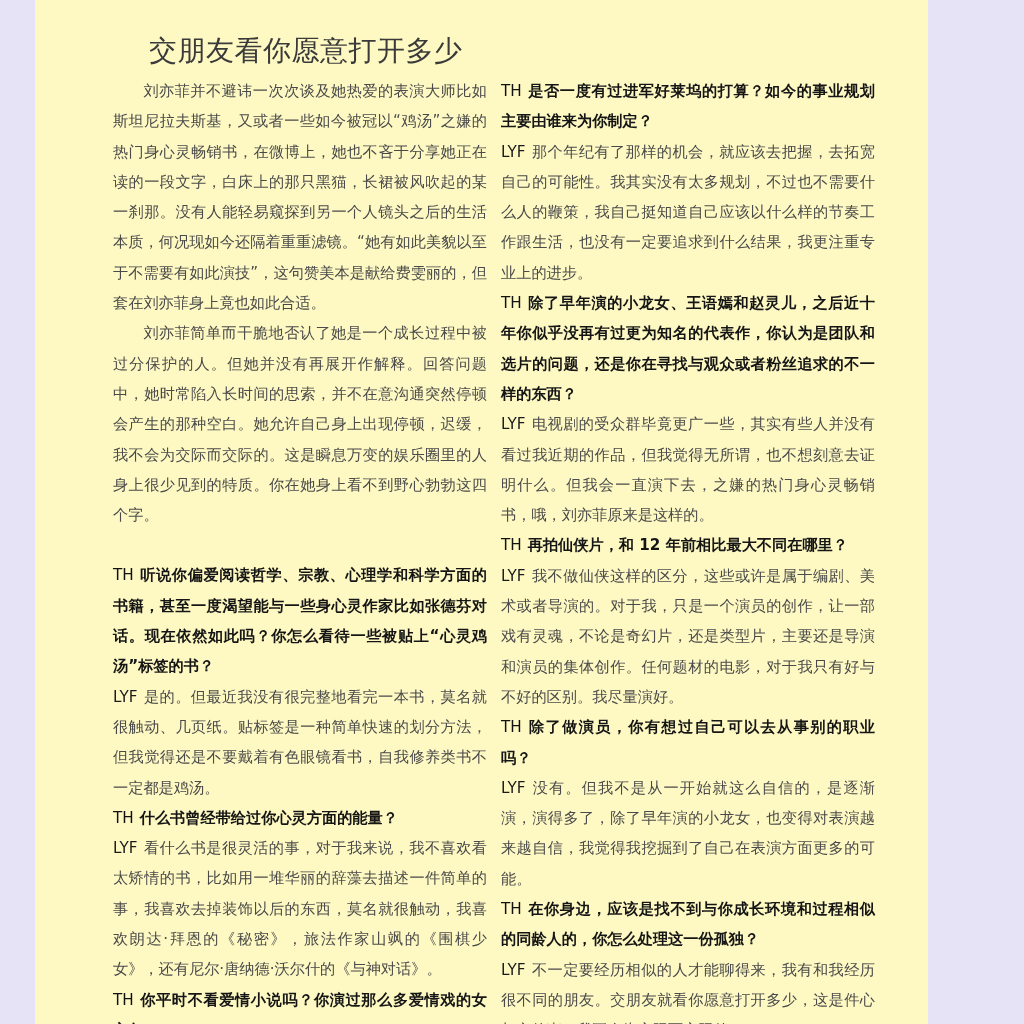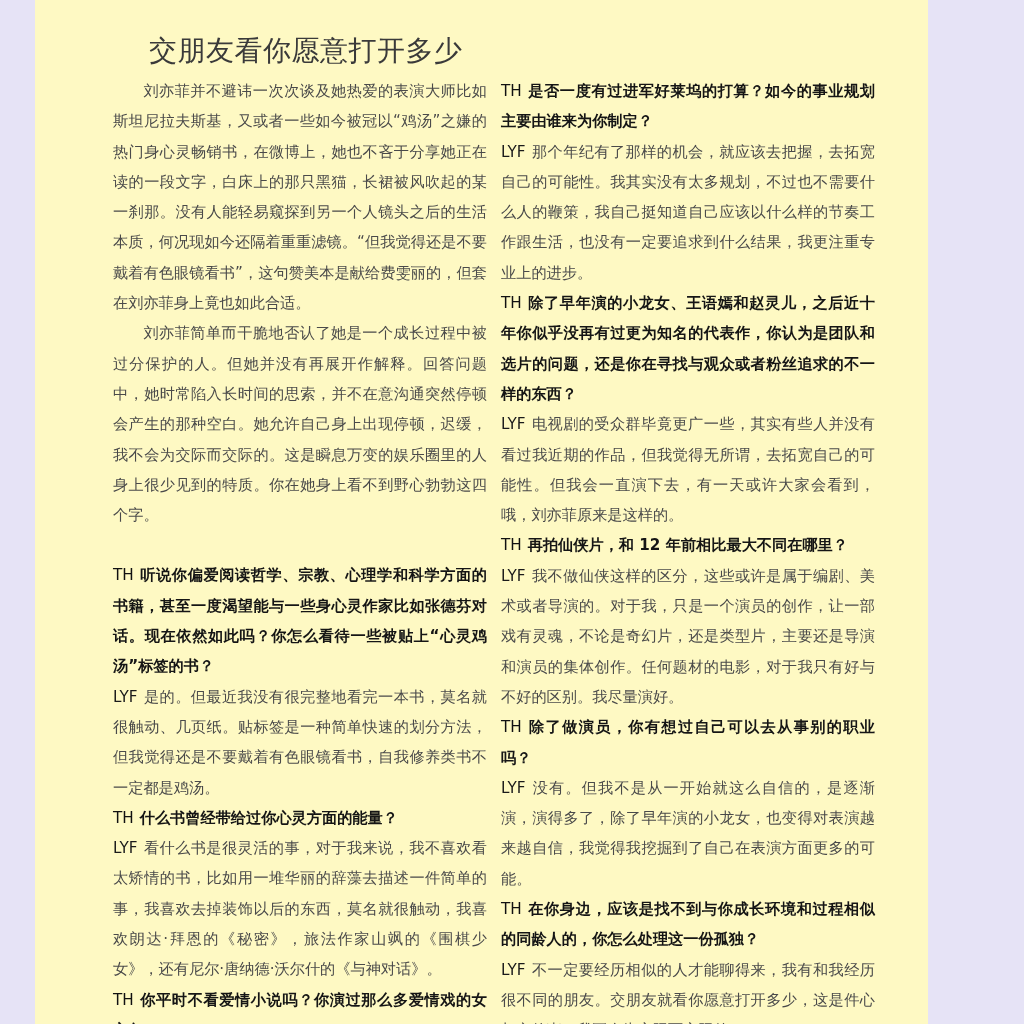--- a/index.html
+++ b/index.html
@@ -34,38 +34,38 @@
   .spk { font-weight: normal; color: #111; font-family: "DejaVu Sans", sans-serif; margin-right: 6px; }
   .a .spk { color: #1a1a1a; }
 </style>
 </head>
 <body>
 
 <div class="page">
   <h1 class="title">交朋友看你愿意打开多少</h1>
 
   <div class="col left">
-    <p class="para">刘亦菲并不避讳一次次谈及她热爱的表演大师比如斯坦尼拉夫斯基，又或者一些如今被冠以“鸡汤”之嫌的热门身心灵畅销书，在微博上，她也不吝于分享她正在读的一段文字，白床上的那只黑猫，长裙被风吹起的某一刹那。没有人能轻易窥探到另一个人镜头之后的生活本质，何况现如今还隔着重重滤镜。“但我觉得还是不要戴着有色眼镜看书”，这句赞美本是献给费雯丽的，但套在刘亦菲身上竟也如此合适。</p>
+    <p class="para">刘亦菲并不避讳一次次谈及她热爱的表演大师比如斯坦尼拉夫斯基，又或者一些如今被冠以“鸡汤”之嫌的热门身心灵畅销书，在微博上，她也不吝于分享她正在读的一段文字，白床上的那只黑猫，长裙被风吹起的某一刹那。没有人能轻易窥探到另一个人镜头之后的生活本质，何况现如今还隔着重重滤镜。“她有如此美貌以至于不需要有如此演技”，这句赞美本是献给费雯丽的，但套在刘亦菲身上竟也如此合适。</p>
     <p class="para">刘亦菲简单而干脆地否认了她是一个成长过程中被过分保护的人。但她并没有再展开作解释。回答问题中，她时常陷入长时间的思索，并不在意沟通突然停顿会产生的那种空白。她允许自己身上出现停顿，迟缓，我不会为交际而交际的。这是瞬息万变的娱乐圈里的人身上很少见到的特质。你在她身上看不到野心勃勃这四个字。</p>
     <div class="gap"></div>
 
     <p class="qa q"><span class="spk">TH</span><span>听说你偏爱阅读哲学、宗教、心理学和科学方面的书籍，甚至一度渴望能与一些身心灵作家比如张德芬对话。现在依然如此吗？你怎么看待一些被贴上“心灵鸡汤”标签的书？</span></p>
     <p class="qa a"><span class="spk">LYF</span><span>是的。但最近我没有很完整地看完一本书，莫名就很触动、几页纸。贴标签是一种简单快速的划分方法，但我觉得还是不要戴着有色眼镜看书，自我修养类书不一定都是鸡汤。</span></p>
     <p class="qa q"><span class="spk">TH</span><span>什么书曾经带给过你心灵方面的能量？</span></p>
     <p class="qa a"><span class="spk">LYF</span><span>看什么书是很灵活的事，对于我来说，我不喜欢看太矫情的书，比如用一堆华丽的辞藻去描述一件简单的事，我喜欢去掉装饰以后的东西，莫名就很触动，我喜欢朗达·拜恩的《秘密》，旅法作家山飒的《围棋少女》，还有尼尔·唐纳德·沃尔什的《与神对话》。</span></p>
     <p class="qa q"><span class="spk">TH</span><span>你平时不看爱情小说吗？你演过那么多爱情戏的女主角。</span></p>
 
   </div>
 
   <div class="col right">
 
     <p class="qa q"><span class="spk">TH</span><span>是否一度有过进军好莱坞的打算？如今的事业规划主要由谁来为你制定？</span></p>
     <p class="qa a"><span class="spk">LYF</span><span>那个年纪有了那样的机会，就应该去把握，去拓宽自己的可能性。我其实没有太多规划，不过也不需要什么人的鞭策，我自己挺知道自己应该以什么样的节奏工作跟生活，也没有一定要追求到什么结果，我更注重专业上的进步。</span></p>
     <p class="qa q"><span class="spk">TH</span><span>除了早年演的小龙女、王语嫣和赵灵儿，之后近十年你似乎没再有过更为知名的代表作，你认为是团队和选片的问题，还是你在寻找与观众或者粉丝追求的不一样的东西？</span></p>
-    <p class="qa a"><span class="spk">LYF</span><span>电视剧的受众群毕竟更广一些，其实有些人并没有看过我近期的作品，但我觉得无所谓，去拓宽自己的可能性。但我会一直演下去，有一天或许大家会看到，哦，刘亦菲原来是这样的。</span></p>
+    <p class="qa a"><span class="spk">LYF</span><span>电视剧的受众群毕竟更广一些，其实有些人并没有看过我近期的作品，但我觉得无所谓，也不想刻意去证明什么。但我会一直演下去，之嫌的热门身心灵畅销书，哦，刘亦菲原来是这样的。</span></p>
     <p class="qa q"><span class="spk">TH</span><span>再拍仙侠片，和 12 年前相比最大不同在哪里？</span></p>
     <p class="qa a"><span class="spk">LYF</span><span>我不做仙侠这样的区分，这些或许是属于编剧、美术或者导演的。对于我，只是一个演员的创作，让一部戏有灵魂，不论是奇幻片，还是类型片，主要还是导演和演员的集体创作。任何题材的电影，对于我只有好与不好的区别。我尽量演好。</span></p>
     <p class="qa q"><span class="spk">TH</span><span>除了做演员，你有想过自己可以去从事别的职业吗？</span></p>
     <p class="qa a"><span class="spk">LYF</span><span>没有。但我不是从一开始就这么自信的，是逐渐演，演得多了，除了早年演的小龙女，也变得对表演越来越自信，我觉得我挖掘到了自己在表演方面更多的可能。</span></p>
     <p class="qa q"><span class="spk">TH</span><span>在你身边，应该是找不到与你成长环境和过程相似的同龄人的，你怎么处理这一份孤独？</span></p>
     <p class="qa a"><span class="spk">LYF</span><span>不一定要经历相似的人才能聊得来，我有和我经历很不同的朋友。交朋友就看你愿意打开多少，这是件心与心的事。我不会为交际而交际的。</span></p>
   </div>
 </div>
 
 <div style="position:absolute;left:928px;top:0;width:96px;height:1024px;background:#e6e3f6;"></div>

